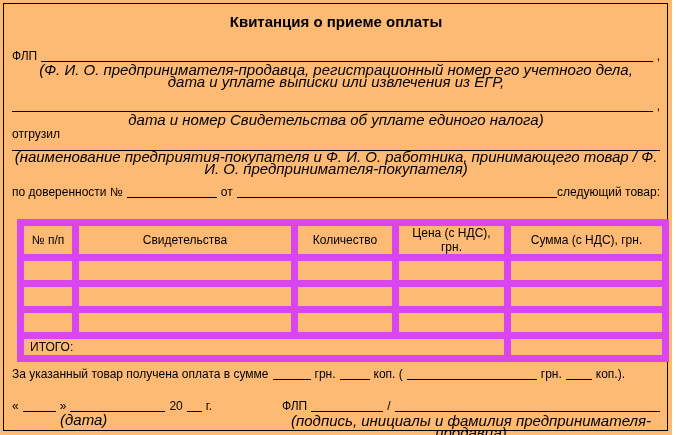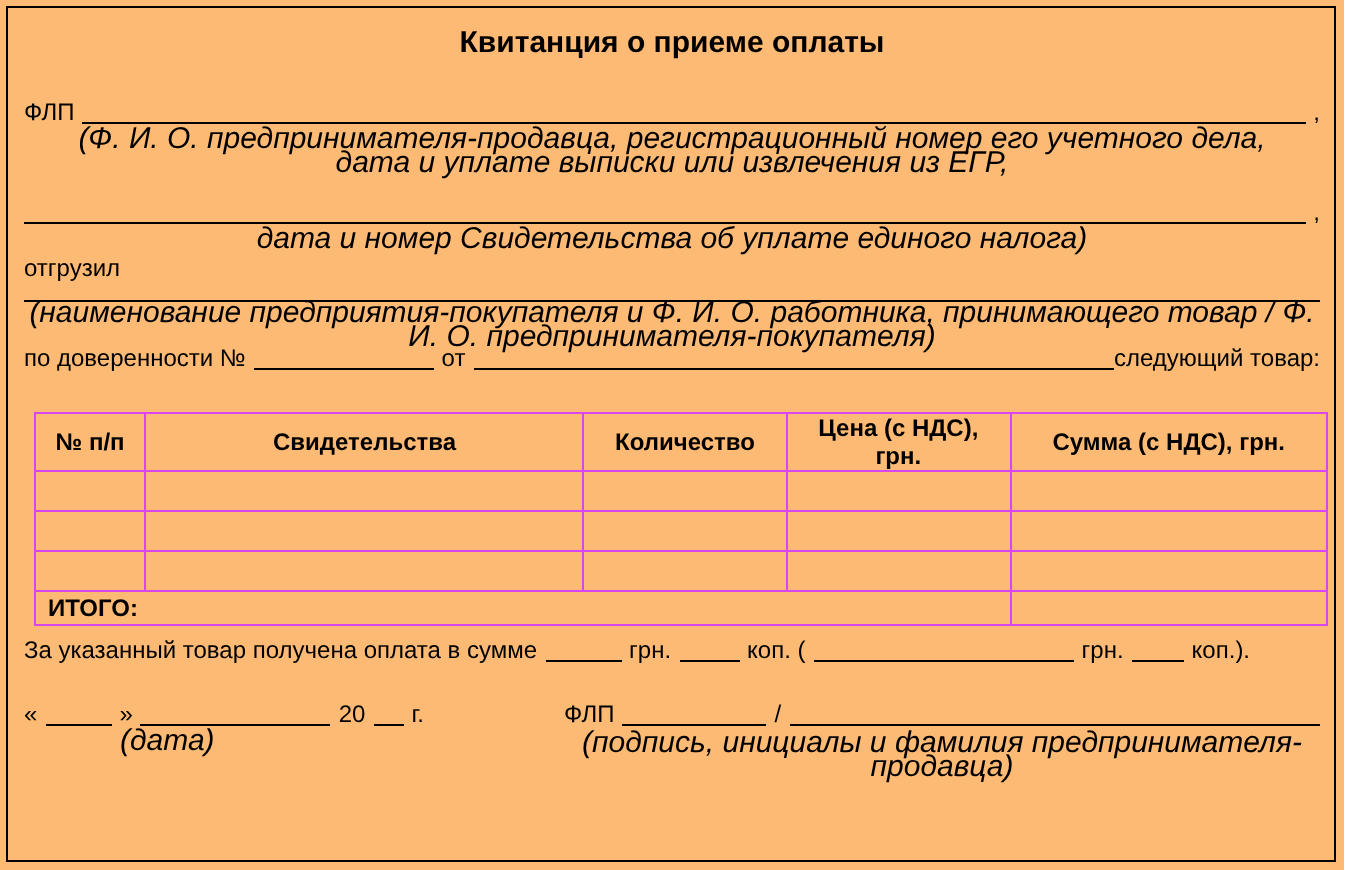--- a/index.html
+++ b/index.html
@@ -36,31 +36,31 @@
   .fill.nogap-l { margin-left:0; }
   .caption {
     font-size:15px; font-style:italic;
     text-align:center; height:12px; line-height:12px;
   }
   .flp-row { margin-top:17px; }
   .basis-row { margin-top:20px; }
   .cert-row { margin-top:10px; }
   .otgruzil-row { margin-top:0;align-items:flex-end; }
   .line-full { height:8px; border-bottom:1px solid #000; }
-  .dover-row { margin-top:8px; }
+  .dover-row { margin-top:21px; }
   table.goods {
     margin:19px 0 0 5px;
     width:647px;
     border-collapse:collapse;
     table-layout:fixed;
     font-size:12px;
   }
   table.goods th, table.goods td {
-    border:1px solid #d946ef;
-    font-weight:bold;
+    border:7px solid #d946ef;
+    font-weight:normal;
     text-align:center;
     padding:0 3px;
     overflow:hidden;
   }
   table.goods thead th { height:20px; }
   table.goods tbody td { height:19px; }
   table.goods .total-row td { height:16px; text-align:left; padding-left:6px; }
   .col-num   { width:55px; }
   .col-name  { width:219px; }
   .col-qty   { width:101px; }

